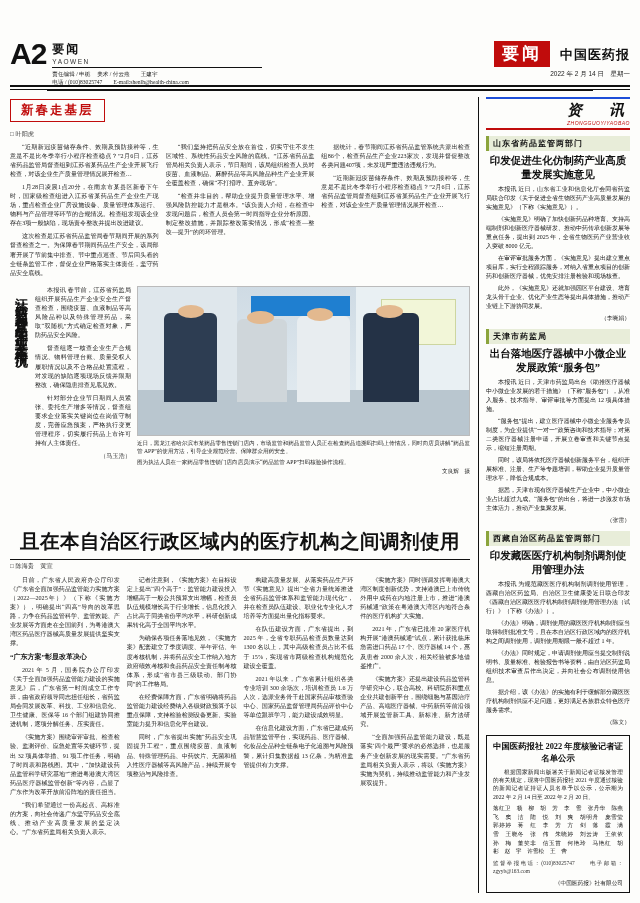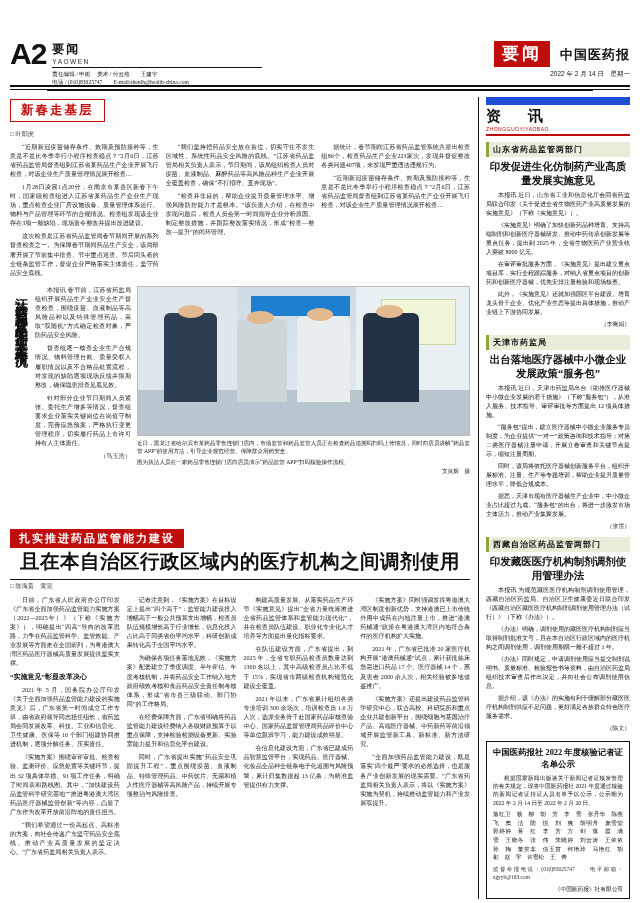--- a/index.html
+++ b/index.html
@@ -98,22 +98,22 @@
     padding:2px 9px;letter-spacing:2px;
   }
   .kicker{text-align:center;font-size:11px;font-weight:bold;letter-spacing:6px;margin:7px 0 2px 0;}
   .band-headline{text-align:center;font-size:19.5px;font-weight:bold;letter-spacing:0.5px;margin-bottom:4px;}
   .band-rule{border-top:1px solid #111;}
   .cols4{display:flex;gap:7px;margin-top:5px;}
 
   
   .rc-head{position:relative;margin-bottom:4px;}
   .rc-zx{
-    text-align:left;font-weight:bold;font-size:15px;letter-spacing:6px;
-    border-top:8px solid #1d4ed8;border-bottom:2px solid #c00c0c;padding:2px 0;color:#111;
+    text-align:right;font-weight:bold;font-size:15px;letter-spacing:6px;
+    border-top:2px solid #1d4ed8;border-bottom:2px solid #c00c0c;padding:2px 0;color:#111;font-style:italic;
   }
   .rc-zx small{display:block;font-family:"Liberation Sans",sans-serif;font-size:5px;letter-spacing:0.5px;color:#c00c0c;font-weight:normal;}
   .rc-sec{
     background:#e8edd9;border-left:3px solid #8ba43c;font-weight:bold;font-size:8px;
     padding:2px 4px;margin:6px 0 3px 0;letter-spacing:1px;
   }
   .rc-title{font-weight:bold;font-size:10.5px;line-height:14px;text-align:center;margin:3px 0 3px 0;}
   .rc-sub{font-size:6px;line-height:9px;text-align:justify;margin:0 0 3px 0;text-indent:12px;}
   .rc-by{font-size:5.8px;text-align:right;color:#222;margin-top:2px;}
 
@@ -202,28 +202,27 @@
             </div>
           </div>
           <div class="photo-cap">近日，黑龙江省哈尔滨市某药品零售连锁门店内，市场监管和药品监管人员正在检查药品追溯码扫码上传情况，同时向店员讲解“药品监管 APP”的使用方法，引导企业规范经营、保障群众用药安全。</div>
           <div class="photo-cap">图为执法人员在一家药品零售连锁门店向店员演示“药品监管 APP”扫码核验操作流程。</div>
           <div class="photo-credit">文良辉　摄</div>
         </div>
       </div>
 
       
       <div class="band">
-        <span class="band-flag">扎实推进药品监管能力建设</span>
         <div class="band-headline">且在本自治区行政区域内的医疗机构之间调剂使用</div>
         <div class="band-rule"></div>
         <div class="byline">□ 陈海贵　黄宣</div>
         <div class="cols4">
           <div class="tcol">
             <p class="txt">日前，广东省人民政府办公厅印发《广东省全面加强药品监管能力实施方案（2022—2025年）》（下称《实施方案》），明确提出“四高”导向的改革思路，力争在药品监管科学、监管效能、产业发展等方面走在全国前列，为粤港澳大湾区药品医疗器械高质量发展提供坚实支撑。</p>
-            <p class="txt ctr" style="text-indent:0;font-weight:bold;font-size:7px;">“实施意见”彰显改革决心</p>
+            <p class="txt ctr" style="text-indent:0;font-weight:bold;font-size:7px;">“广东方案”彰显改革决心</p>
             <p class="txt">2021 年 5 月，国务院办公厅印发《关于全面加强药品监管能力建设的实施意见》后，广东省第一时间成立工作专班，由省政府领导同志担任组长，省药监局会同发展改革、科技、工业和信息化、卫生健康、医保等 16 个部门组建协同推进机制，逐项分解任务、压实责任。</p>
             <p class="txt">《实施方案》围绕审评审批、检查检验、监测评价、应急处置等关键环节，提出 32 项具体举措、91 项工作任务，明确了时间表和路线图。其中，“加快建设药品监管科学研究基地”“推进粤港澳大湾区药品医疗器械监管创新”等内容，凸显了广东作为改革开放前沿阵地的责任担当。</p>
             <p class="txt">“我们希望通过一份高起点、高标准的方案，向社会传递广东坚守药品安全底线、推动产业高质量发展的坚定决心。”广东省药监局相关负责人表示。</p>
           </div>
           <div class="tcol">
             <p class="txt">记者注意到，《实施方案》在目标设定上提出“四个高于”：监管能力建设投入增幅高于一般公共预算支出增幅，检查员队伍规模增长高于行业增长，信息化投入占比高于同类省份平均水平，科研创新成果转化高于全国平均水平。</p>
             <p class="txt">为确保各项任务落地见效，《实施方案》配套建立了季度调度、半年评估、年度考核机制，并将药品安全工作纳入地方政府绩效考核和食品药品安全责任制考核体系，形成“省市县三级联动、部门协同”的工作格局。</p>
             <p class="txt">在经费保障方面，广东省明确将药品监管能力建设经费纳入各级财政预算予以重点保障，支持检验检测设备更新、实验室能力提升和信息化平台建设。</p>
             <p class="txt">同时，广东省提出实施“药品安全巩固提升工程”，重点围绕疫苗、血液制品、特殊管理药品、中药饮片、无菌和植入性医疗器械等高风险产品，持续开展专项整治与风险排查。</p>
           </div>

